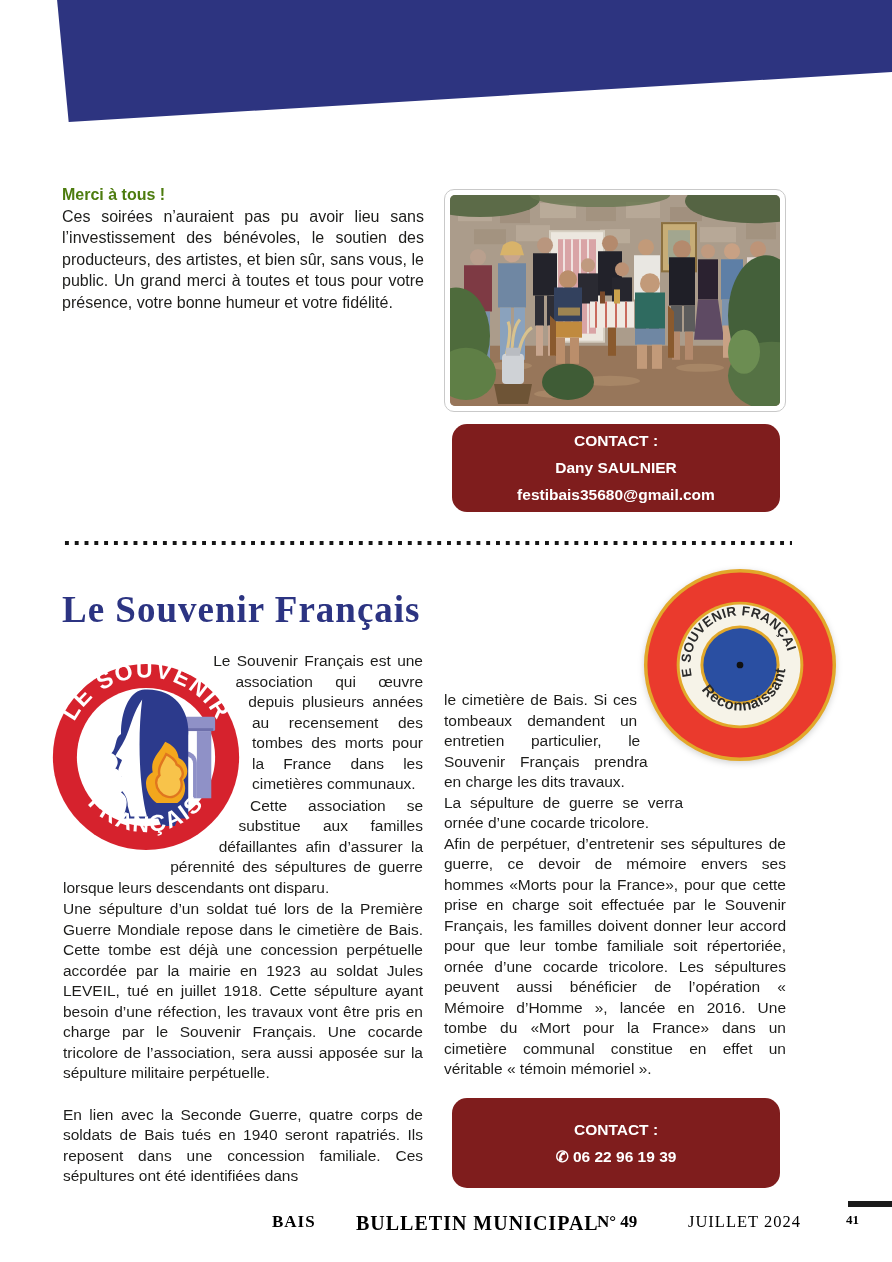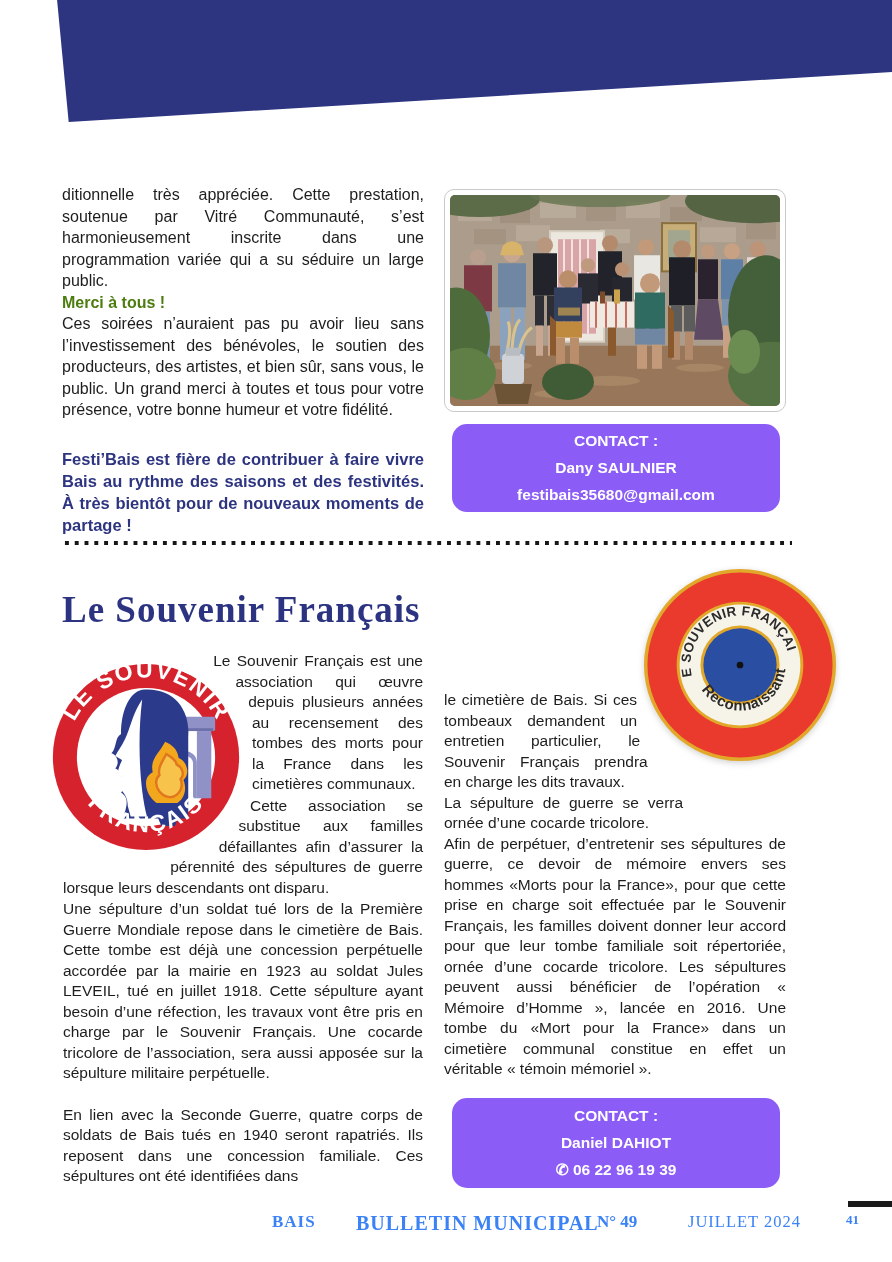--- a/index.html
+++ b/index.html
@@ -29,21 +29,21 @@
   }
 
   .photo-frame {
     position:absolute; left:444px; top:189px; width:342px; height:223px;
     background:#ffffff; border:1px solid #c9c9c9; border-radius:10px;
     padding:5px;
   }
   .photo-frame svg { width:100%; height:100%; border-radius:5px; display:block; }
 
   .contact-card {
-    position:absolute; background:#8b5cf6; border-radius:15px;
+    position:absolute; background:#7f1d1d; border-radius:15px;
     color:#ffffff; text-align:center; font-weight:bold; font-size:15.5px;
     display:flex; flex-direction:column; justify-content:center; gap:9px;
   }
   .contact-1 { left:452px; top:424px; width:328px; height:88px; }
   .contact-2 { left:452px; top:1098px; width:328px; height:90px; }
 
   
   .dots {
     position:absolute; left:62px; top:540px; width:730px; height:6px;
     background-image:radial-gradient(circle, #161616 2.1px, transparent 2.5px);
@@ -82,43 +82,41 @@
   }
   .sec2-right p { margin:0; }
   .cocarde-float {
     float:right; width:150px; height:122px;
     shape-outside:circle(106px at 107px 15px);
   }
 
   
   .footer {
     position:absolute; left:0; top:1212px; width:892px; height:40px;
-    font-family:"Liberation Serif", serif; color:#3b82f6;
+    font-family:"Liberation Serif", serif; color:#000000;
   }
   .footer span { position:absolute; white-space:nowrap; }
   .f-bais     { left:272px; font-weight:bold; font-size:17px; letter-spacing:1px; }
   .f-bulletin { left:356px; font-weight:bold; font-size:20px; letter-spacing:1px; }
   .f-num      { left:597px; font-weight:bold; font-size:17px; }
   .f-date     { left:688px; font-size:16.5px; letter-spacing:1px; }
   .f-page     { left:846px; font-weight:bold; font-size:13px; }
   .footer-bar {
     position:absolute; left:848px; top:1201px; width:44px; height:6px;
     background:#1a1a1a;
   }
 </style>
 </head>
 <body>
 
 <div class="banner"></div>
 
 <div class="col1">
-  <p>ditionnelle très appréciée. Cette prestation, soutenue par Vitré Communauté, s’est harmonieusement inscrite dans une programmation variée qui a su séduire un large public.</p>
   <p class="merci">Merci à tous !</p>
   <p>Ces soirées n’auraient pas pu avoir lieu sans l’investissement des bénévoles, le soutien des producteurs, des artistes, et bien sûr, sans vous, le public. Un grand merci à toutes et tous pour votre présence, votre bonne humeur et votre fidélité.</p>
-  <p class="closing">Festi’Bais est fière de contribuer à faire vivre Bais au rythme des saisons et des festivités. À très bientôt pour de nouveaux moments de partage !</p>
 </div>
 
 <div class="photo-frame">
   <svg viewBox="0 0 330 210" preserveAspectRatio="none">
 
     <rect x="0" y="0" width="330" height="210" fill="#ab9c8b"></rect>
     <g opacity="0.55">
       <rect x="8" y="10" width="34" height="16" fill="#c2b3a1"></rect>
         <rect x="50" y="14" width="30" height="14" fill="#998874"></rect>
       <rect x="90" y="8" width="36" height="15" fill="#c6b8a6"></rect>
@@ -340,21 +338,20 @@
 
 <div class="sec2-right">
   <div class="cocarde-float"></div>
   <p>le cimetière de Bais. Si ces tombeaux demandent un entretien particulier, le Souvenir Français prendra en charge les dits travaux.</p>
   <p>La sépulture de guerre se verra ornée d’une cocarde tricolore.</p>
   <p>Afin de perpétuer, d’entretenir ses sépultures de guerre, ce devoir de mémoire envers ses hommes «Morts pour la France», pour que cette prise en charge soit effectuée par le Souvenir Français, les familles doivent donner leur accord pour que leur tombe familiale soit répertoriée, ornée d’une cocarde tricolore. Les sépultures peuvent aussi bénéficier de l’opération « Mémoire d’Homme », lancée en 2016. Une tombe du «Mort pour la France» dans un cimetière communal constitue en effet un véritable « témoin mémoriel ».</p>
 </div>
 
 <div class="contact-card contact-2">
   <div>CONTACT :</div>
-  <div>Daniel DAHIOT</div>
   <div>
     <span>✆</span>
     <span>06 22 96 19 39</span>
   </div>
 </div>
 
 <div class="footer-bar"></div>
 <div class="footer">
   <span class="f-bais">BAIS</span>
   <span class="f-bulletin">BULLETIN MUNICIPAL</span>

